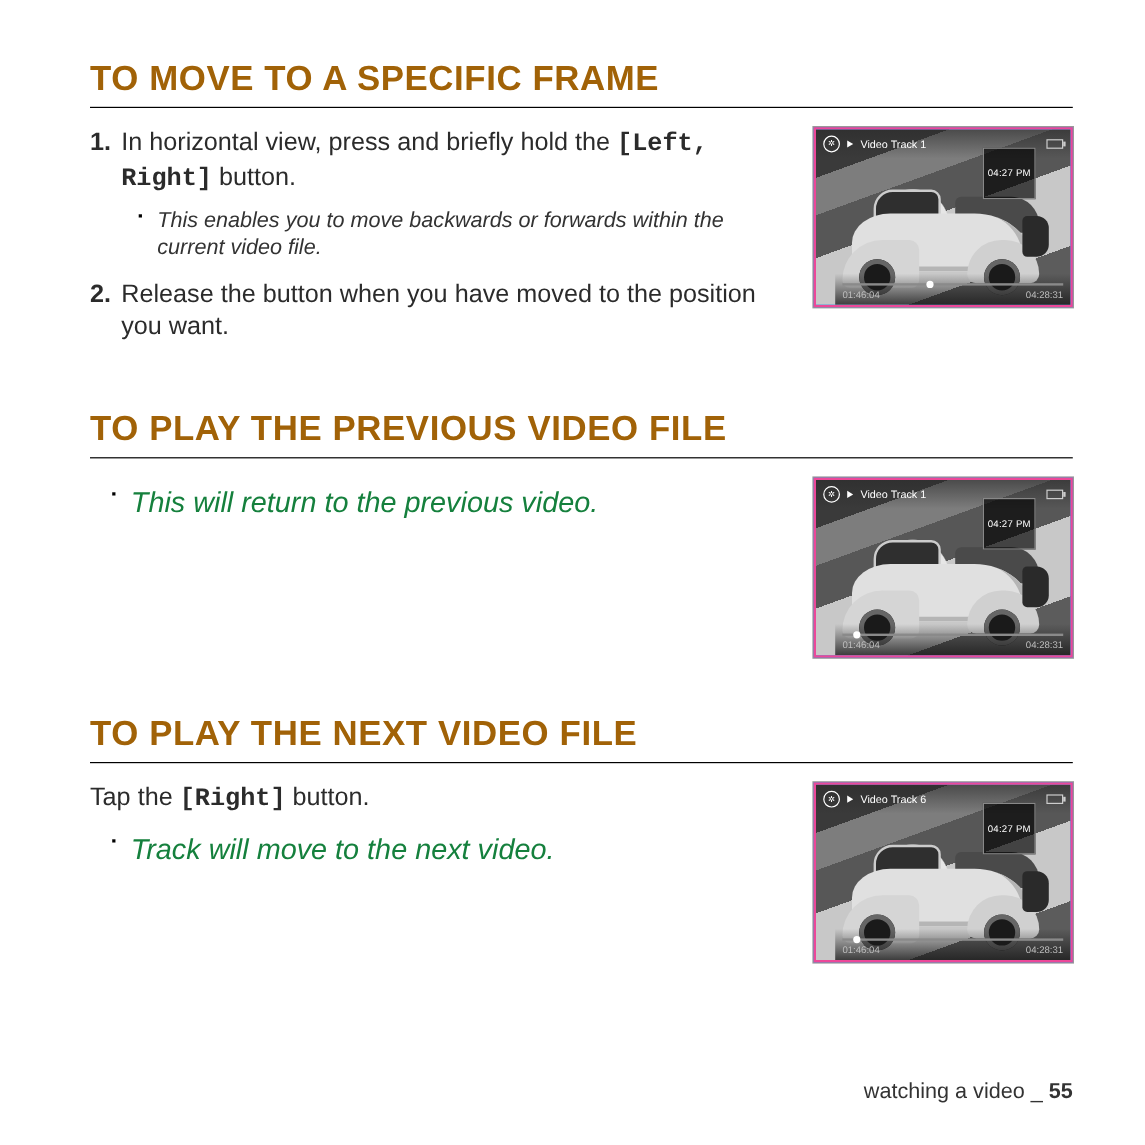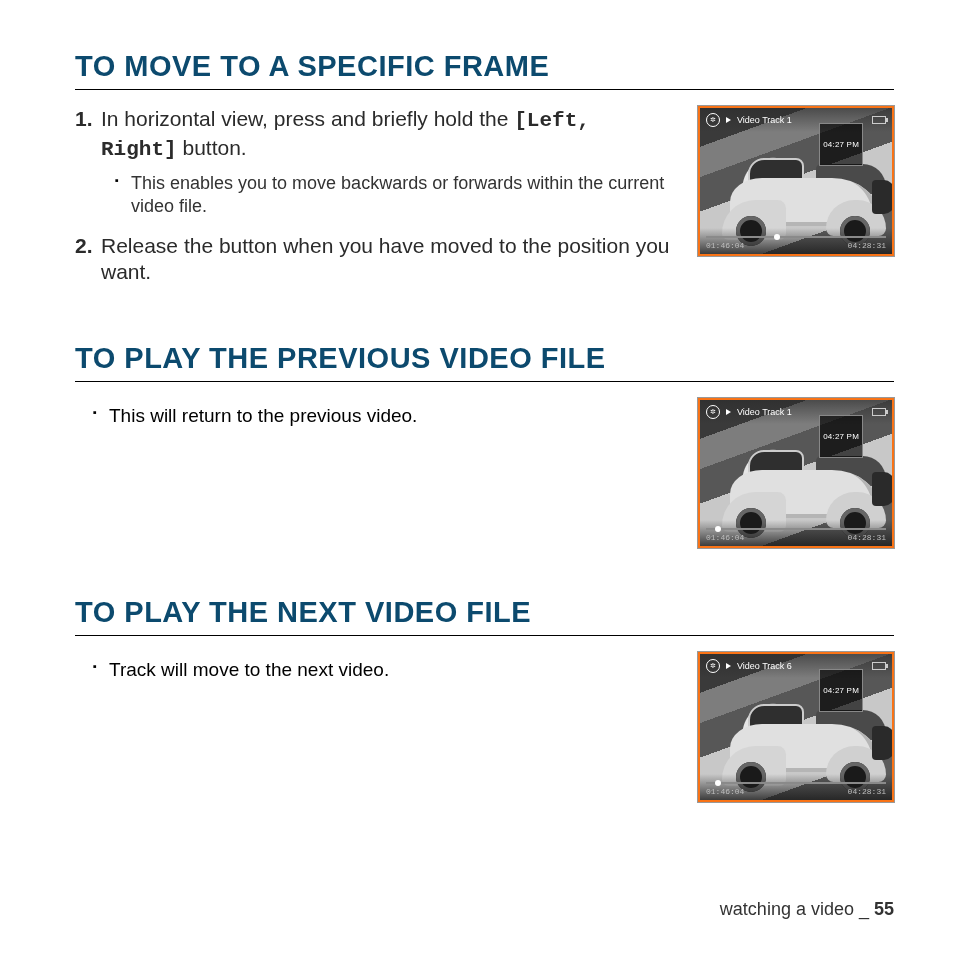--- a/index.html
+++ b/index.html
@@ -13,41 +13,41 @@
     padding: 50px 60px 40px 75px;
   }
   h2.section-heading {
     font-size: 29px;
     font-weight: bold;
     letter-spacing: 0.5px;
     padding-bottom: 6px;
     border-bottom: 1.5px solid #000;
     margin-bottom: 16px;
     text-transform: uppercase;
-    color: #0c4a6e;
+    color: #a16207;
   }
   .section { margin-bottom: 48px; }
   .section-body { display: flex; gap: 24px; align-items: flex-start; }
   .text-col { flex: 1; font-size: 21px; line-height: 1.28; color: #2b2b2b; }
   .numline { display: flex; margin-bottom: 8px; }
   .numline .num { font-weight: bold; min-width: 26px; }
   .numline .txt { flex: 1; }
   .bold { font-weight: bold; font-family: Liberation Mono, monospace; }
   ul.sub { list-style: none; padding-left: 40px; margin: 4px 0 14px 0; }
-  ul.sub li { position: relative; font-size: 18px; color: #333; padding-left: 16px; line-height: 1.3; margin-bottom: 4px; }
+  ul.sub li { position: relative; font-size: 18px; color: #333; padding-left: 16px; line-height: 1.3; margin-bottom: 4px; font-style: italic; }
   ul.sub li::before { content: "▪"; position: absolute; left: 0; top: 1px; font-size: 11px; color: #000; }
   ul.sub2 { list-style: none; padding-left: 18px; margin: 6px 0 0 0; }
-  ul.sub2 li { position: relative; font-size: 19px; color: #000000; padding-left: 16px; line-height: 1.3; }
+  ul.sub2 li { position: relative; font-size: 24px; color: #15803d; padding-left: 16px; line-height: 1.3; font-style: italic; }
   ul.sub2 li::before { content: "▪"; position: absolute; left: 0; top: 1px; font-size: 11px; color: #000; }
   .para { margin-bottom: 12px; }
 
   
   .thumb {
-    width: 196px; height: 150px; background: #0ea5e9; position: relative;
-    border: 2px solid #f97316; box-shadow: 0 0 0 1px #999;
+    width: 216px; height: 150px; background: #0ea5e9; position: relative;
+    border: 2px solid #ec4899; box-shadow: 0 0 0 1px #999;
     overflow: hidden;
   }
   .thumb .photo {
     position: absolute; inset: 0;
     background:
       radial-gradient(circle at 38% 55%, #e6e6e6 30px, transparent 31px),
       linear-gradient(160deg, #3a3a3a 0 18%, #7d7d7d 18% 32%, #575757 32% 48%, #c8c8c8 48% 78%, #5c5c5c 78% 100%);
   }
   .thumb .car {
     position: absolute; left: 22px; top: 44px; width: 180px; height: 94px;
@@ -68,24 +68,24 @@
     background: linear-gradient(#2a2a2a99, transparent);
     color:#fff; font-size:9px;
   }
   .thumb .track-icon { width:14px; height:14px; border:1px solid #fff; border-radius:50%; display:flex; align-items:center; justify-content:center; font-size:7px; }
   .thumb .play-icon { width:0;height:0;border-left:5px solid #fff; border-top:3px solid transparent; border-bottom:3px solid transparent; }
   .thumb .clock { margin-left:auto; background:#000a; padding:16px 3px; border:1px solid #888; font-size:8px; letter-spacing:0.2px;margin-top:48px; }
   .thumb .batt { width:14px; height:8px; border:1px solid #ccc; margin-left:3px; position:relative; }
   .thumb .batt::after { content:""; position:absolute; right:-3px; top:1px; width:2px; height:4px; background:#ccc; }
 
   .thumb .overlay-bot {
-    position:absolute; left:0; right:0; bottom:0; height:26px;
+    position:absolute; left:16px; right:0; bottom:0; height:26px;
     background: linear-gradient(transparent, #1a1a1acc);
     color:#bdbdbd; font-size:8px;
-    display:flex; align-items:flex-end; padding:0 6px 4px;font-family:Liberation Mono, monospace;
+    display:flex; align-items:flex-end; padding:0 6px 4px;
   }
   .thumb .prog { position:absolute; left:6px; right:6px; bottom:16px; height:2px; background:#8a8a8a; }
   .thumb .prog .dot { position:absolute; top:-2px; width:6px; height:6px; background:#fff; border-radius:50%; }
   .thumb .ttotal { margin-left:auto; }
 
   .footer {
     position:absolute; right:60px; bottom:34px;
     font-size:18px; color:#333;text-align:center;
   }
   .footer .pg { font-weight:bold; }
@@ -176,20 +176,23 @@
         <span class="ttotal">04:28:31</span>
       </div>
     </div>
   </div>
 </div>
 
 <div class="section" style="margin-bottom:0">
   <h2 class="section-heading">TO PLAY THE NEXT VIDEO FILE</h2>
   <div class="section-body">
     <div class="text-col">
+      <div class="para">
+        <span>Tap the </span><span class="bold">[Right]</span><span> button.</span>
+      </div>
       <ul class="sub2">
         <li>Track will move to the next video.</li>
       </ul>
     </div>
     <div class="thumb">
       <div class="photo"></div>
       <div class="car">
           <div class="window"></div>
           <div class="hood"></div>
           <div class="body1"></div>

